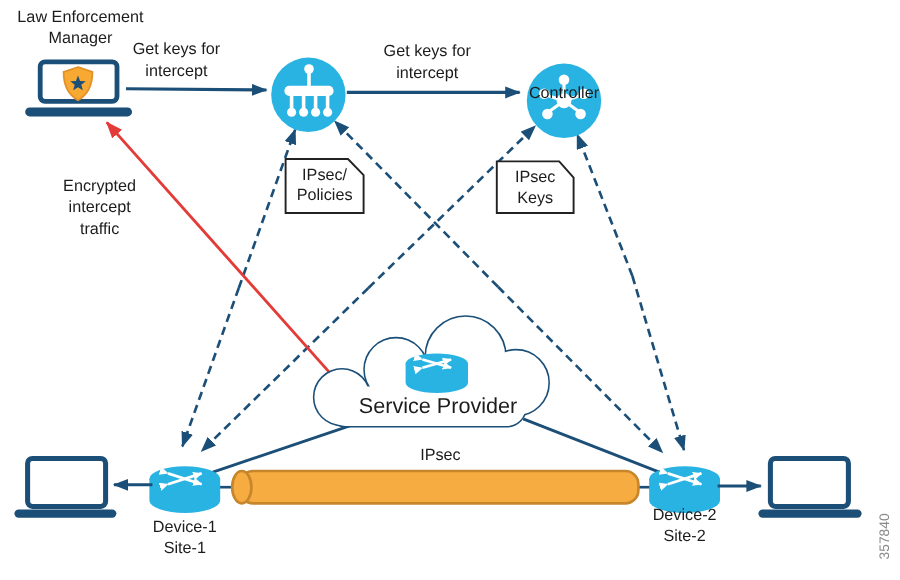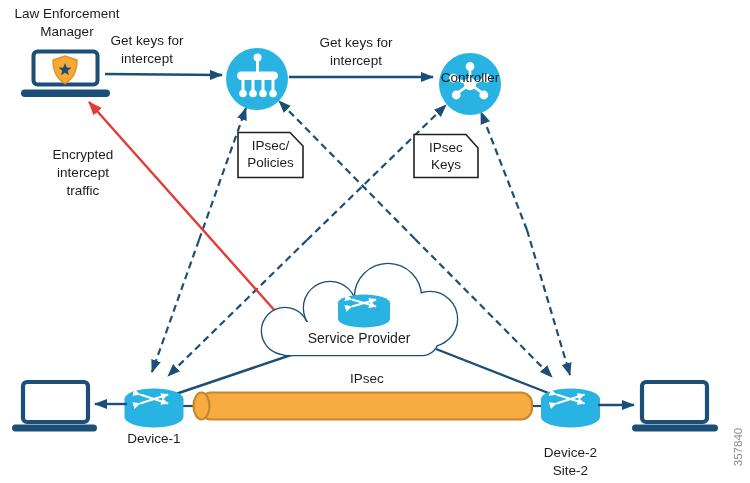--- a/index.html
+++ b/index.html
@@ -6,21 +6,21 @@
   .stage{
     position:relative;width:750px;height:483px;background:#ffffff;overflow:hidden;
     font-family:"Liberation Sans", sans-serif;color:#1c1c1c;
   }
   .stage svg{position:absolute;left:0;top:0;}
   .lbl{
     position:absolute;text-align:center;font-size:13.5px;line-height:17.5px;
     color:#1c1c1c;white-space:nowrap;
   }
   .lbl span{display:block;}
-  .lbl-sp{font-size:14px;}
+  .lbl-sp{font-size:18px;}
   .fig-num{
     position:absolute;left:716px;top:440px;width:44px;height:14px;
     transform:rotate(-90deg);transform-origin:50% 50%;
     font-size:11.5px;color:#8a8a8a;text-align:center;line-height:14px;
   }
 </style>
 </head>
 <body>
 
 <div class="stage">
@@ -208,22 +208,23 @@
   <div class="lbl lbl-sp" style="left:299px;top:330px;width:120px;">
     <span>Service Provider</span>
   </div>
 
   <div class="lbl" style="left:336px;top:370px;width:62px;">
     <span>IPsec</span>
   </div>
 
   <div class="lbl" style="left:104px;top:430px;width:100px;">
     <span>Device-1</span>
-  </div>
-
-  <div class="lbl" style="left:520px;top:444px;width:101px;">
+    <span>Site-1</span>
+  </div>
+
+  <div class="lbl" style="left:520px;top:420px;width:101px;">
     <span>Device-2</span>
     <span>Site-2</span>
   </div>
 
   <div class="fig-num">357840</div>
 
 </div>
 
 </body></html>

